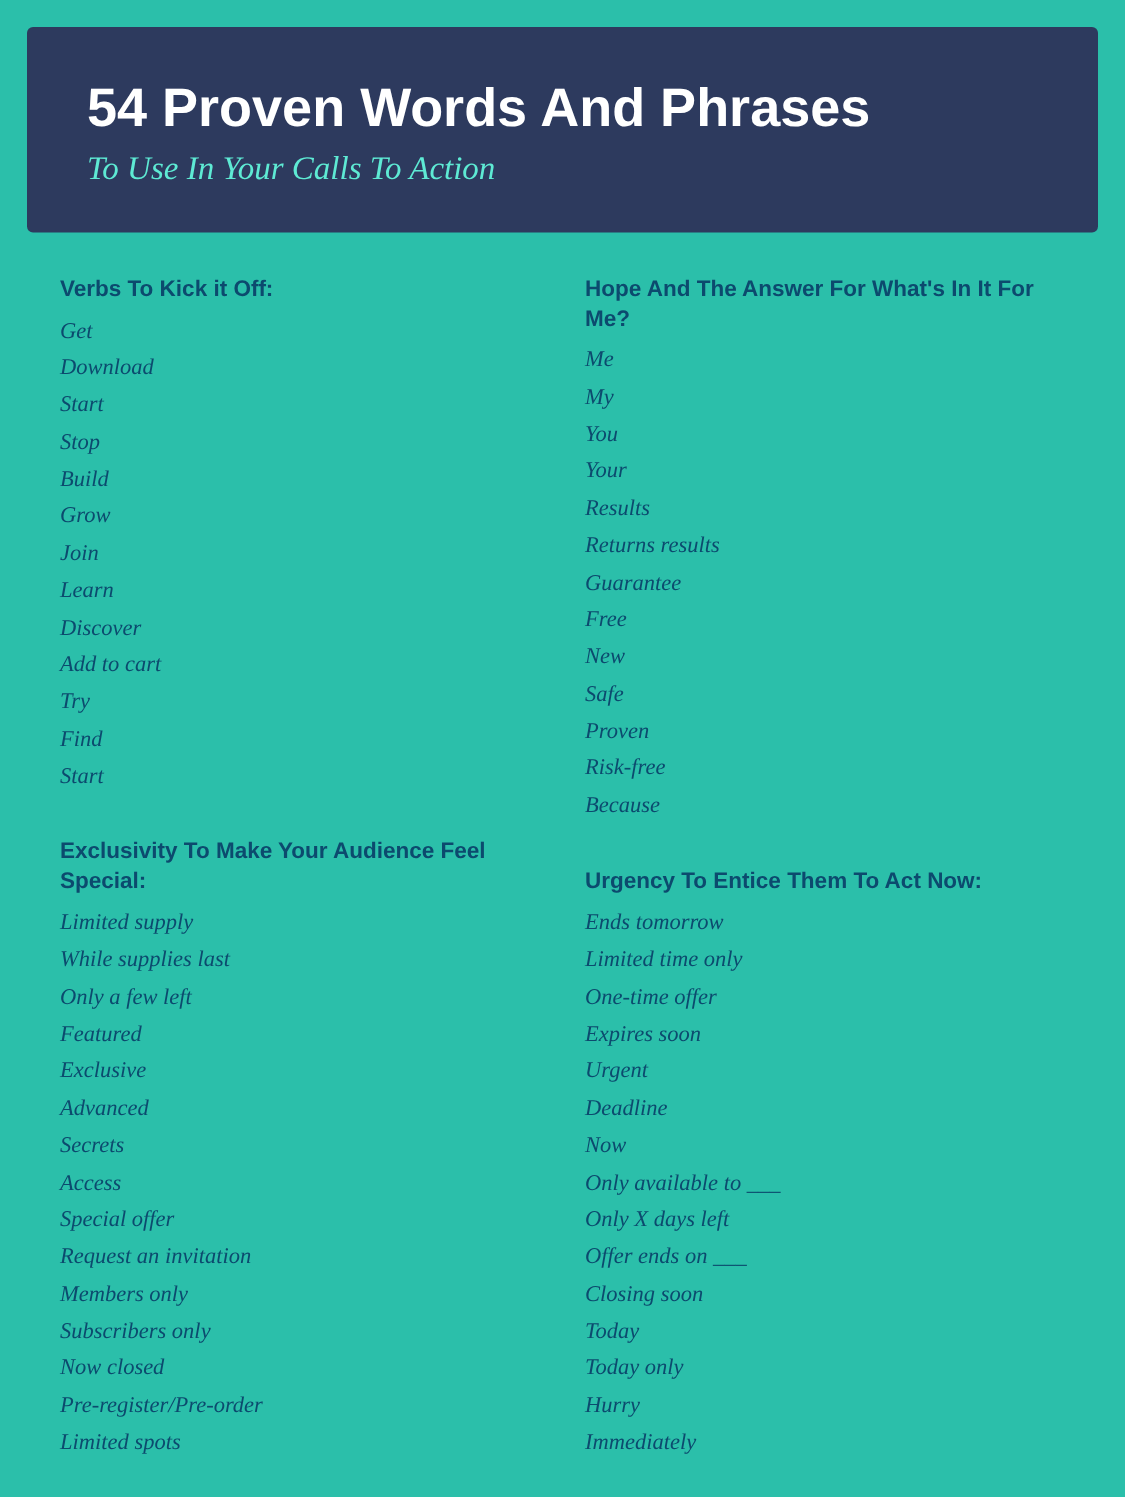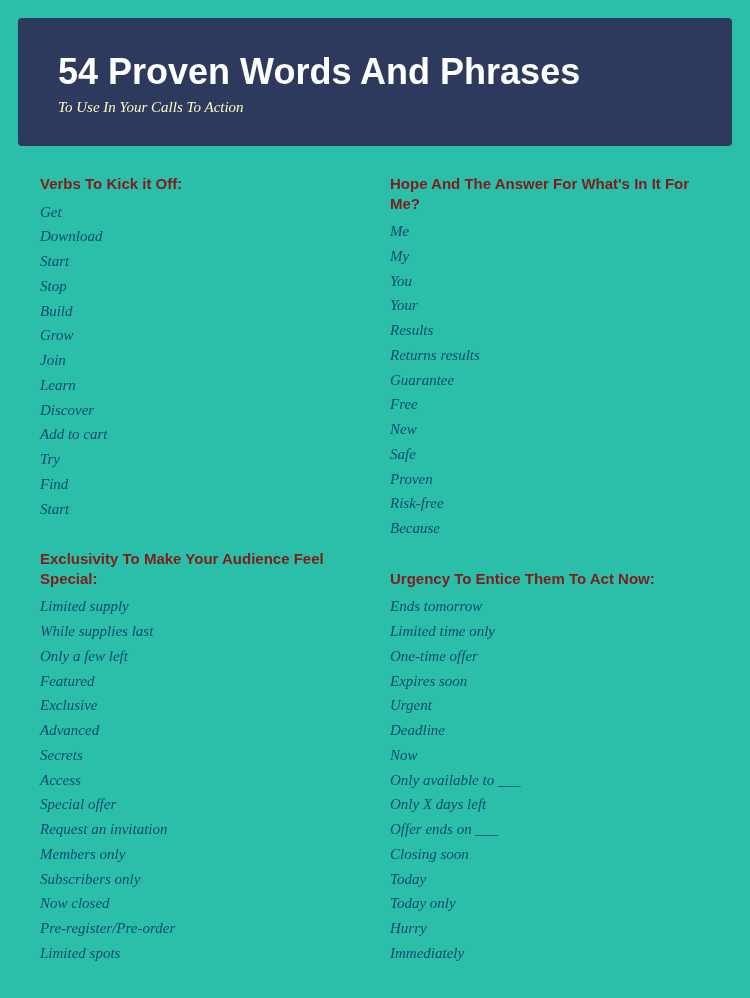--- a/index.html
+++ b/index.html
@@ -24,22 +24,22 @@
     }
     .header-title {
       color: #ffffff;
       font-size: 36px;
       font-weight: 900;
       font-family: Arial, Helvetica, sans-serif;
       line-height: 1.2;
       margin-bottom: 6px;
     }
     .header-subtitle {
-      color: #fef9c3;
-      font-size: 15px;
+      color: #5eead4;
+      font-size: 22px;
       font-style: italic;
       font-family: Georgia, serif;
       font-weight: normal;
     }
     .content {
       display: flex;
       flex-direction: row;
       padding: 28px 40px 20px 40px;
       gap: 0;
     }
@@ -48,21 +48,21 @@
       padding-right: 20px;
     }
     .column:last-child {
       padding-right: 0;
       padding-left: 10px;
     }
     .section {
       margin-bottom: 28px;
     }
     .section-title {
-      color: #7f1d1d;
+      color: #0c4a6e;
       font-family: Arial, Helvetica, sans-serif;
       font-size: 15px;
       font-weight: 700;
       line-height: 1.3;
       margin-bottom: 6px;
     }
     .section-item {
       color: #0c4a6e;
       font-family: Georgia, serif;
       font-style: italic;

